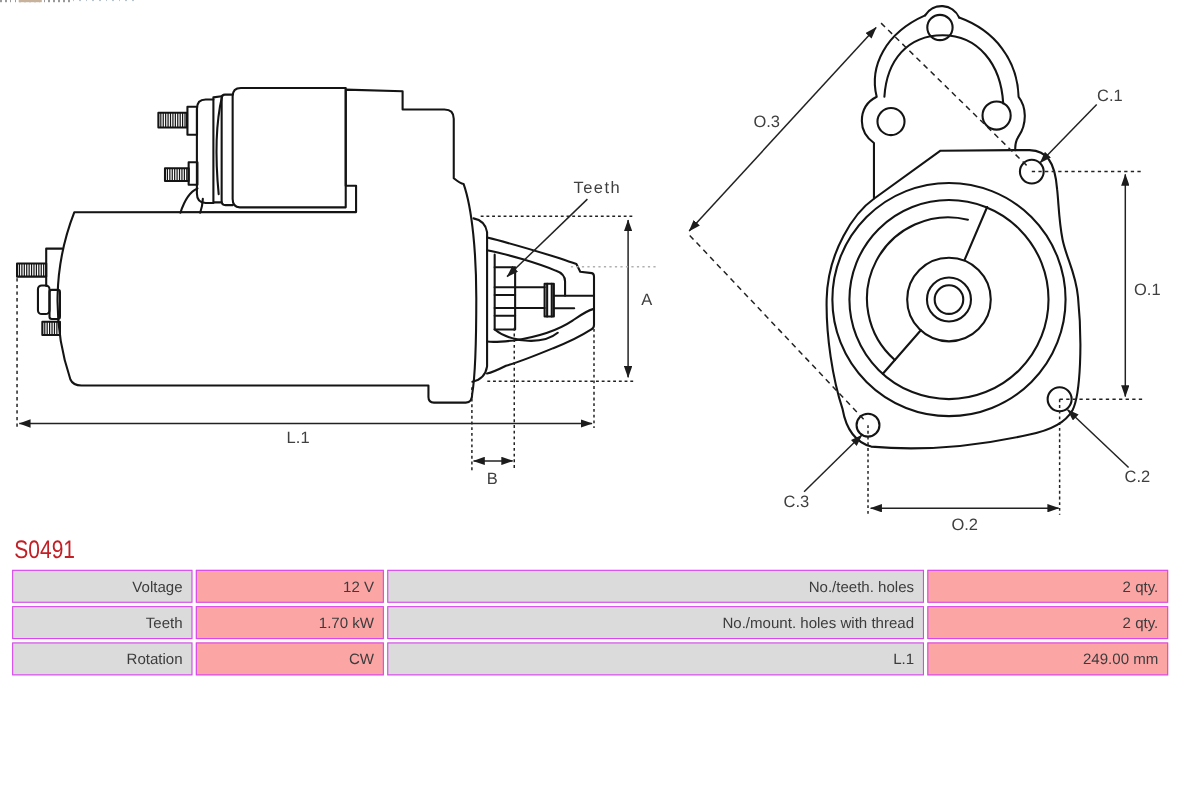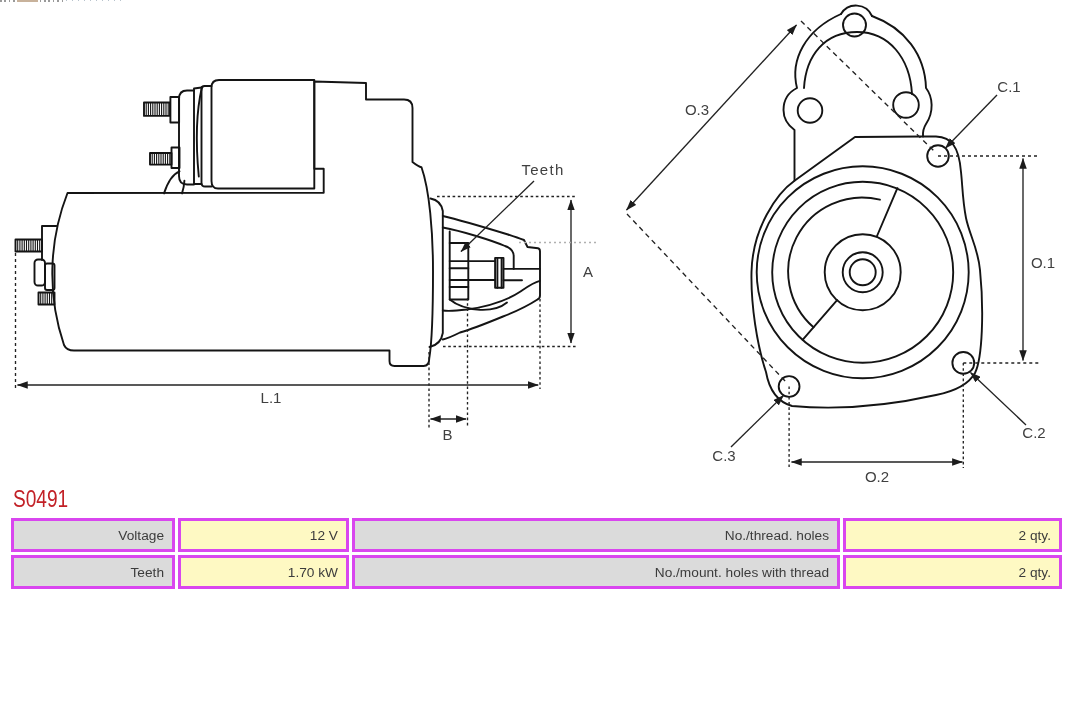--- a/index.html
+++ b/index.html
@@ -7,24 +7,24 @@
 #artifact{position:absolute;left:0;top:0;width:64px;height:1.6px;
   background:repeating-linear-gradient(90deg,#9a9a9a 0 1.6px,#fff 1.6px 4.4px);}
 #artifact2{position:absolute;left:17px;top:0;width:21px;height:1.6px;background:#c8b29b;}
 #artifact3{position:absolute;left:66px;top:0;width:60px;height:1px;
   background:repeating-linear-gradient(90deg,#b9c4cd 0 1.5px,#fff 1.5px 6px);}
 #drawing{position:absolute;left:0;top:0;}
 #code{position:absolute;left:13px;top:486px;font-size:23px;color:#c22026;
   transform:scaleX(0.83);transform-origin:left top;}
 #spec{position:absolute;left:8px;top:515px;border-collapse:separate;border-spacing:3px;
   table-layout:fixed;}
-#spec td{border:3px solid #d946ef;height:28px;font-size:13.7px;color:#3c3c3c;
+#spec td{border:1px solid #d946ef;height:28px;font-size:13.7px;color:#3c3c3c;
   text-align:right;padding:0 8px 0 0;overflow:hidden;white-space:nowrap;}
 #spec td.l{background:#dbdbdb;}
-#spec td.v{background:#fef9c3;margin-top:24px;}
+#spec td.v{background:#fca5a5;margin-top:24px;}
 </style>
 </head>
 <body>
 <div id="artifact"></div>
 <div id="artifact2"></div>
 <div id="artifact3"></div>
 <svg id="drawing" width="1080" height="515" viewBox="0 0 1080 515">
 <defs>
 <marker id="ah" viewBox="0 0 8 5.6" refX="7.6" refY="2.8" markerWidth="8" markerHeight="5.6" orient="auto-start-reverse">
 <path d="M0,0 L8,2.8 L0,5.6 Z" fill="#1c1c1c"></path>
@@ -156,23 +156,29 @@
 <colgroup>
       <col style="width:164px">
       <col style="width:171px">
       <col style="width:488px">
       <col style="width:219px">
     </colgroup>
 <tbody>
       <tr>
         <td class="l">Voltage</td>
         <td class="v">12 V</td>
-        <td class="l">No./thread. holes</td>
+        <td class="l">No./teeth. holes</td>
         <td class="v">2 qty.</td>
       </tr>
 <tr>
         <td class="l">Teeth</td>
         <td class="v">1.70 kW</td>
         <td class="l">No./mount. holes with thread</td>
         <td class="v">2 qty.</td>
       </tr>
+<tr>
+        <td class="l">Rotation</td>
+        <td class="v">CW</td>
+        <td class="l">L.1</td>
+        <td class="v">249.00 mm</td>
+      </tr>
 </tbody>
   </table>
 
 </body></html>

